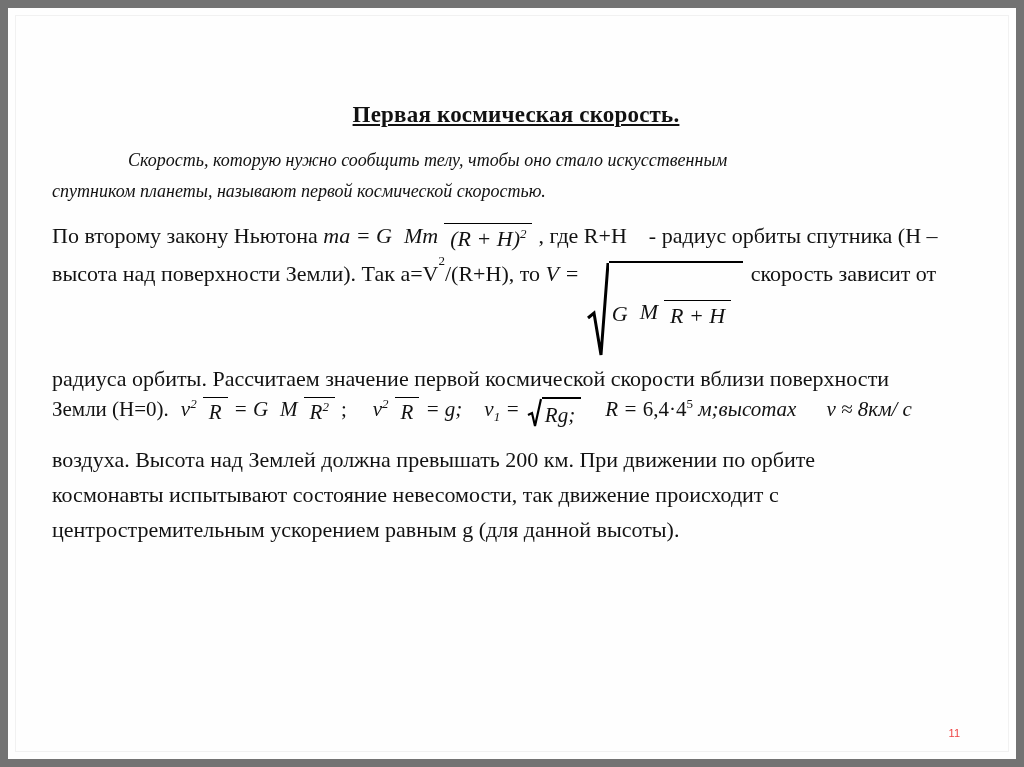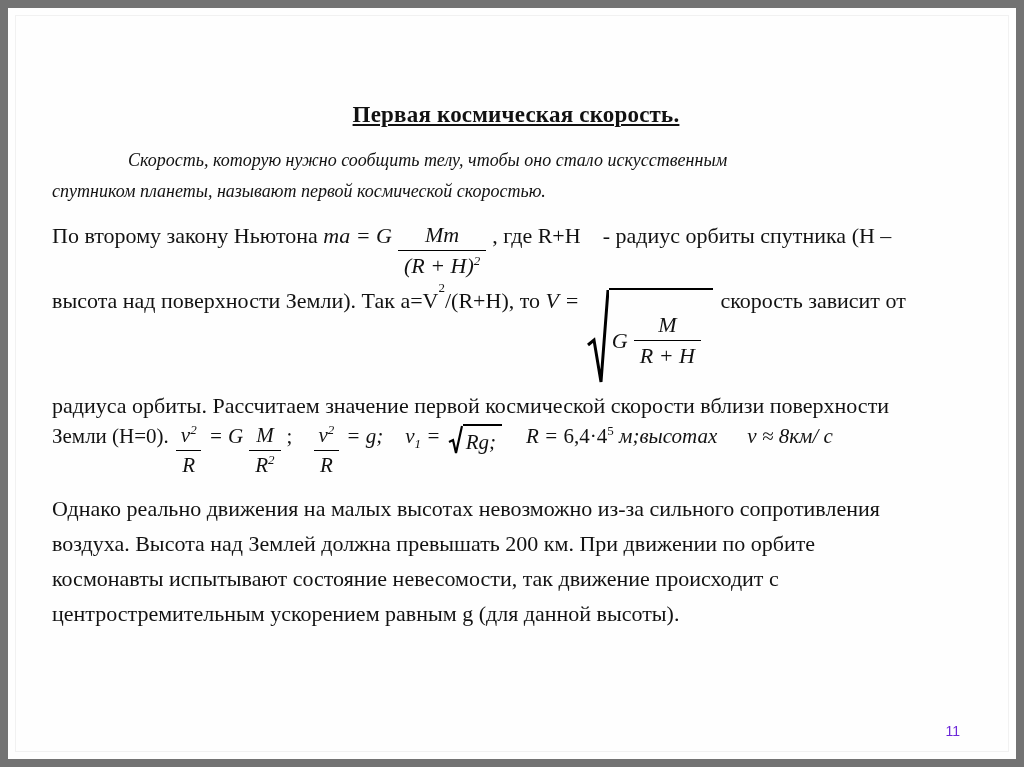--- a/index.html
+++ b/index.html
@@ -48,21 +48,21 @@
   }
   .textline{
     font-size:22px;
     white-space:nowrap;
   }
   .mi{font-style:italic;}
   sup{font-size:13px;line-height:0;}
   sub{font-size:13px;line-height:0;font-style:italic;}
   .frac{
     display:inline-flex;
-    flex-direction:column;
+    flex-direction:row;
     align-items:center;
     font-style:italic;
     line-height:1.1;
     margin:0 6px;
   }
   .frac .num{padding:0 6px 3px;}
   .frac .den{border-top:1.6px solid #000;padding:3px 6px 0;}
   .sqrt{display:inline-flex;align-items:stretch;margin:0 2px;}
   .sqrt svg{display:block;align-self:stretch;}
   .radicand{
@@ -82,22 +82,22 @@
     line-height:35px;
     white-space:nowrap;
   }
   .gap-lg{display:inline-block;width:30px;}
   .gap-md{display:inline-block;width:22px;}
   .gap-sm{display:inline-block;width:14px;}
   .page-number{
     position:absolute;
     right:56px;bottom:20px;
     font-family:"Liberation Sans","DejaVu Sans",sans-serif;
-    font-size:14px;
-    color:#6d28d9;
+    font-size:11px;
+    color:#ef4444;
   }
 </style>
 </head>
 <body>
 
 <div class="screen">
   <div class="inner-frame"></div>
 
   <div class="slide">
 
@@ -183,21 +183,20 @@
       <span><span>6,4</span><span>·</span><span>4</span><sup>5</sup></span>
       <span>&nbsp;</span>
       <span class="mi">м;высотах</span>
       <span class="gap-lg"></span>
       <span class="mi">v</span>
       <span class="mi">&nbsp;<span>≈</span>&nbsp;</span>
       <span class="mi">8км/ с</span>
     </div>
 
     <div class="outro">
-      <div>Однако реально движения на малых высотах невозможно из-за сильного сопротивления</div>
       <div>воздуха. Высота над Землей должна превышать 200 км. При движении по орбите</div>
       <div>космонавты испытывают состояние невесомости, так движение происходит с</div>
       <div>центростремительным ускорением равным g (для данной высоты).</div>
     </div>
 
   </div>
 
   <div class="page-number">11</div>
 </div>
 

